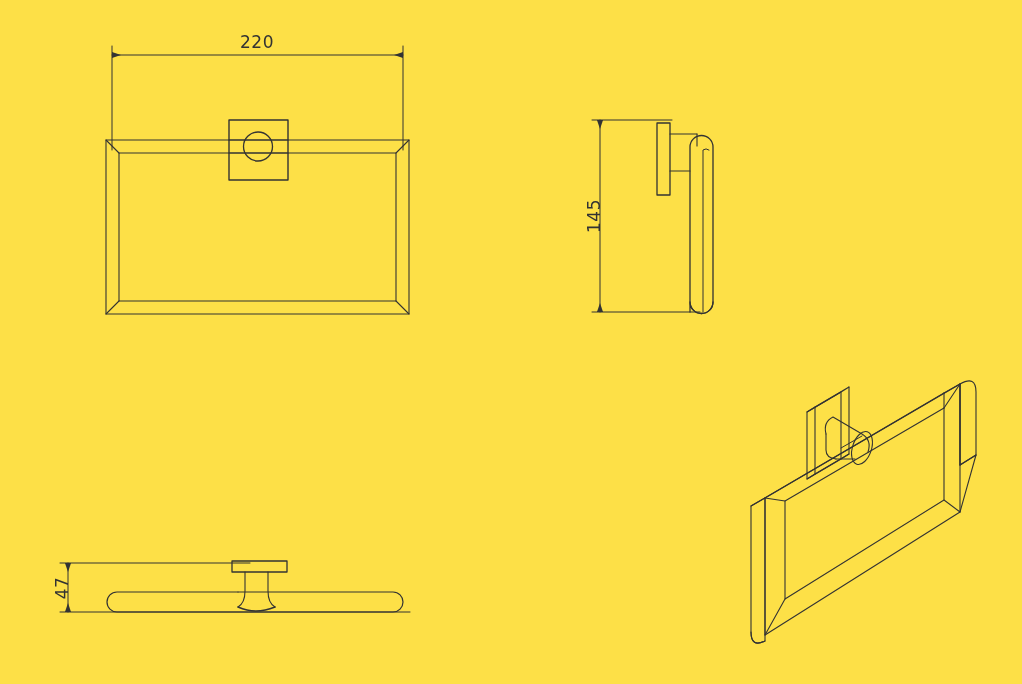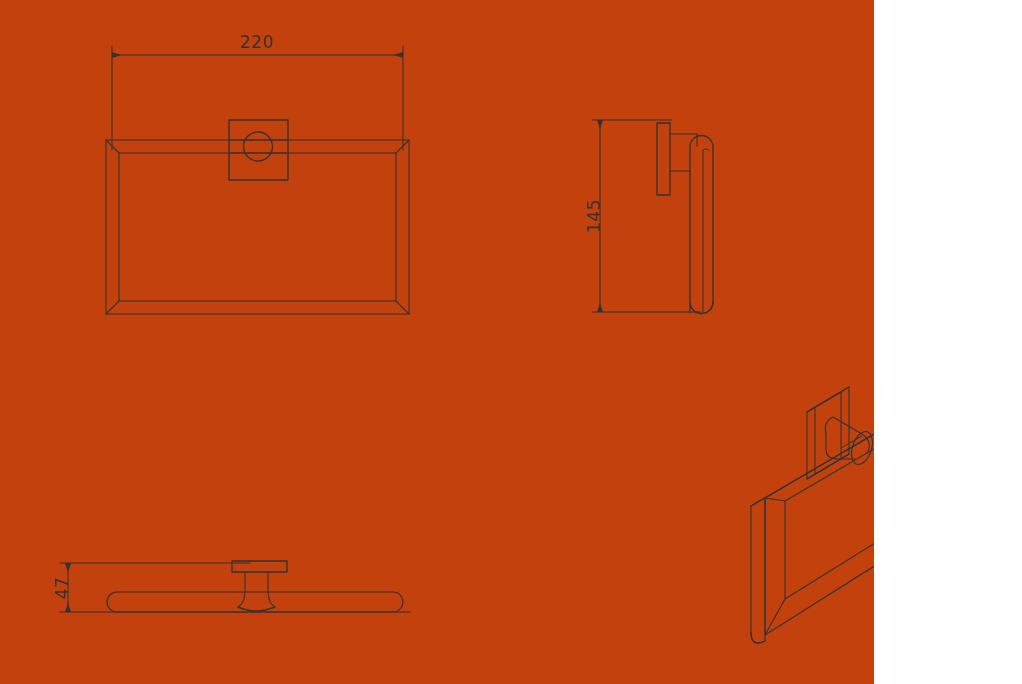--- a/index.html
+++ b/index.html
@@ -3,23 +3,23 @@
 <meta charset="utf-8">
 <title>Technical Drawing</title>
 <style>
   html,body{margin:0;padding:0;background:#ffffff;}
   body{
     font-family:"DejaVu Sans","Liberation Sans",sans-serif;
     -webkit-font-smoothing:antialiased;
   }
   #sheet{
     position:relative;
-    width:874px;
+    width:1022px;
     height:684px;
-    background:#c2410c;
+    background:#fde047;
     overflow:hidden;
   }
   #drawing{
     position:absolute;
     left:0; top:0;
     width:1022px;
     height:684px;
     display:block;
   }
   .dim-text{

